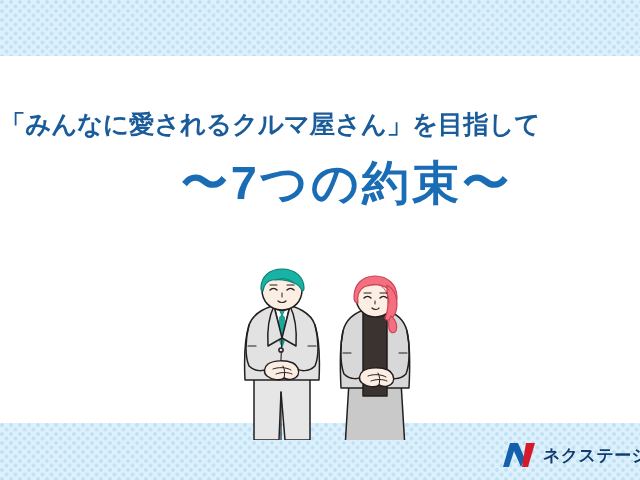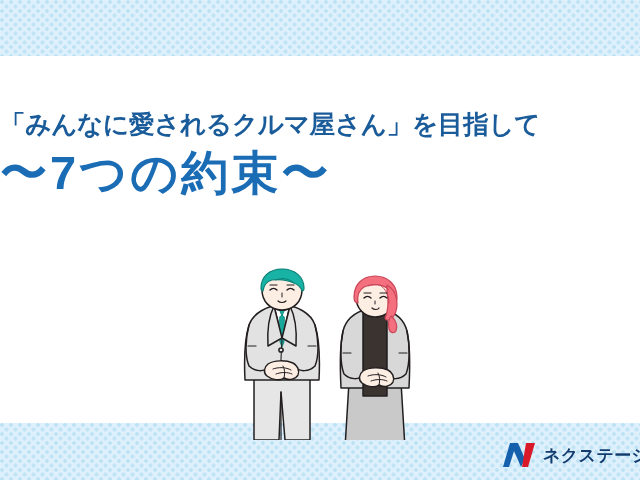--- a/index.html
+++ b/index.html
@@ -45,34 +45,34 @@
     top: 423px;
     height: 57px;
   }
 
   
   #headline-block {
     position: absolute;
     left: 0;
     top: 110px;
     width: 512px;
-    text-align: left;
+    text-align: right;
   }
   #headline-primary {
     display: block;
     font-size: 25.5px;
     line-height: 1.15;
     font-weight: 700;
     letter-spacing: -0.2px;
     color: #1a5b9a;
     white-space: nowrap;
   }
   #headline-secondary {
     display: block;
-    margin-top: 8px;
+    margin-top: 18px;
     font-size: 47px;
     line-height: 1.1;
     font-weight: 700;
     letter-spacing: 3px;
     color: #1a6cb5;
     white-space: nowrap;
   }
 
   
   #people-illustration {

